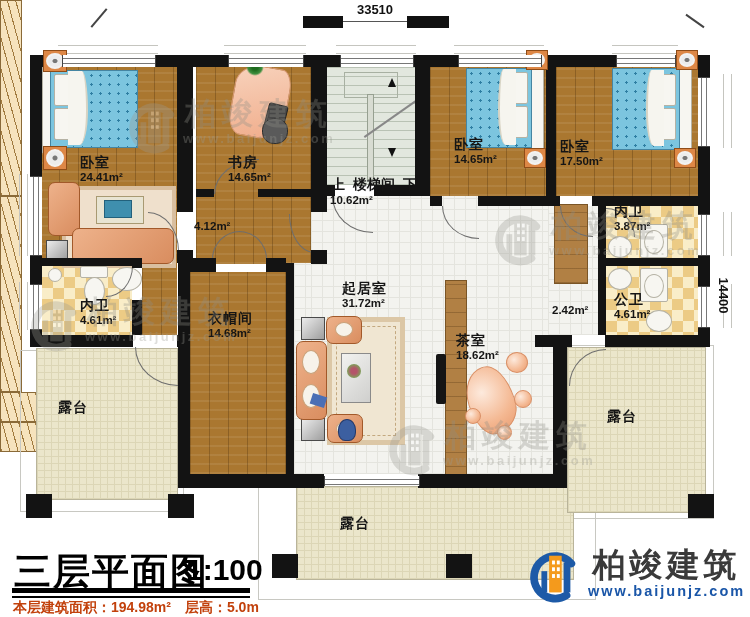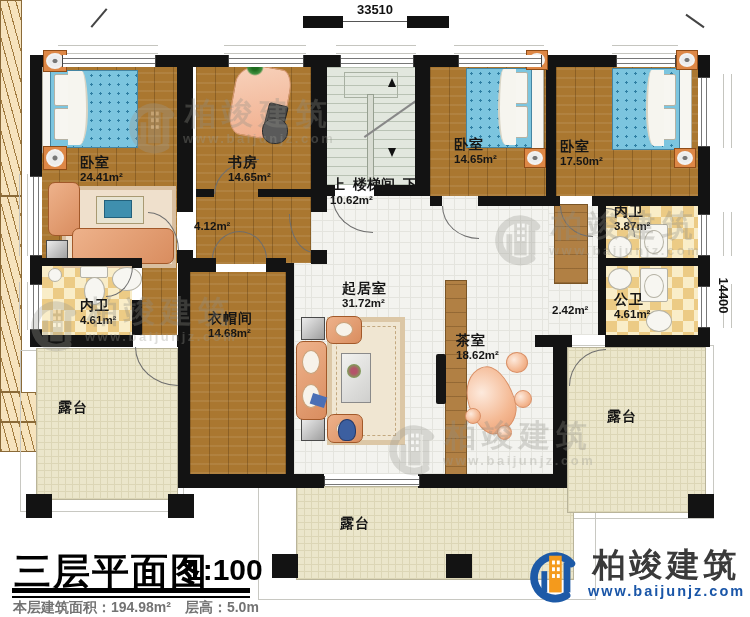--- a/index.html
+++ b/index.html
@@ -66,21 +66,21 @@
   .wm .col{display:flex;flex-direction:column;align-items:center;}
   .wm .t1{font-size:31px;font-weight:bold;color:#8f8f87;letter-spacing:6px;white-space:nowrap;line-height:1.05;}
   .wm .t2{font-size:13px;font-weight:bold;color:#9a9a92;letter-spacing:2.5px;white-space:nowrap;}
   
   .dimtxt{position:absolute;z-index:46;font-weight:bold;font-size:13px;color:#111;text-align:center;}
   .tick{position:absolute;background:#111;z-index:46;}
   .dline{position:absolute;background:#555;z-index:45;}
   .cmark{position:absolute;background:#444;z-index:46;}
   .tb-title{position:absolute;left:14px;top:547px;font-size:37px;font-weight:bold;color:#000;letter-spacing:2px;z-index:60;}
   .tb-scale{position:absolute;left:186px;top:553px;font-size:30px;font-weight:bold;color:#000;z-index:60;}
-  .tb-sub{position:absolute;left:13px;top:599px;font-size:14px;font-weight:bold;color:#737373;z-index:60;display:flex;gap:14px;white-space:nowrap;}
+  .tb-sub{position:absolute;left:13px;top:599px;font-size:14px;font-weight:bold;color:#c2410c;z-index:60;display:flex;gap:14px;white-space:nowrap;}
   .lg{position:absolute;left:526px;top:548px;z-index:60;display:flex;gap:8px;}
   .lg .name{font-size:33px;font-weight:bold;color:#3a3a3a;letter-spacing:4px;line-height:1.05;}
   .lg .url{font-size:14.5px;font-weight:bold;color:#1a56a8;letter-spacing:2px;}
 </style>
 </head>
 <body>
 
 <div class="canvas">
 
   <div class="sill" style="left:58px;top:45px;width:100px;height:7px;"></div>

